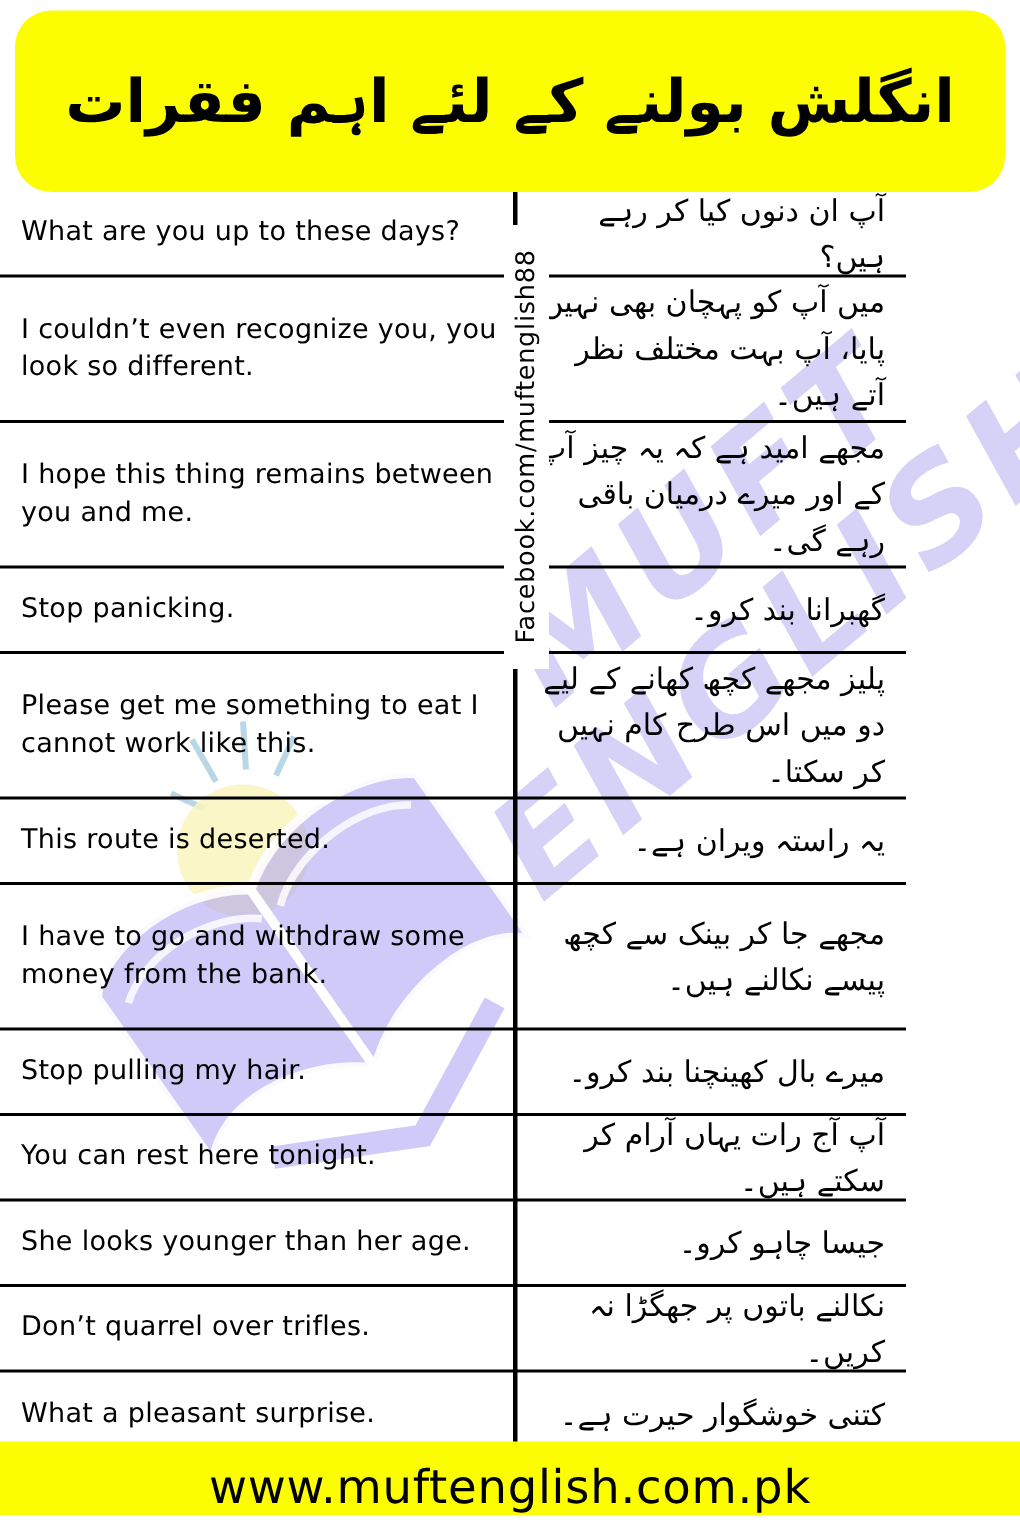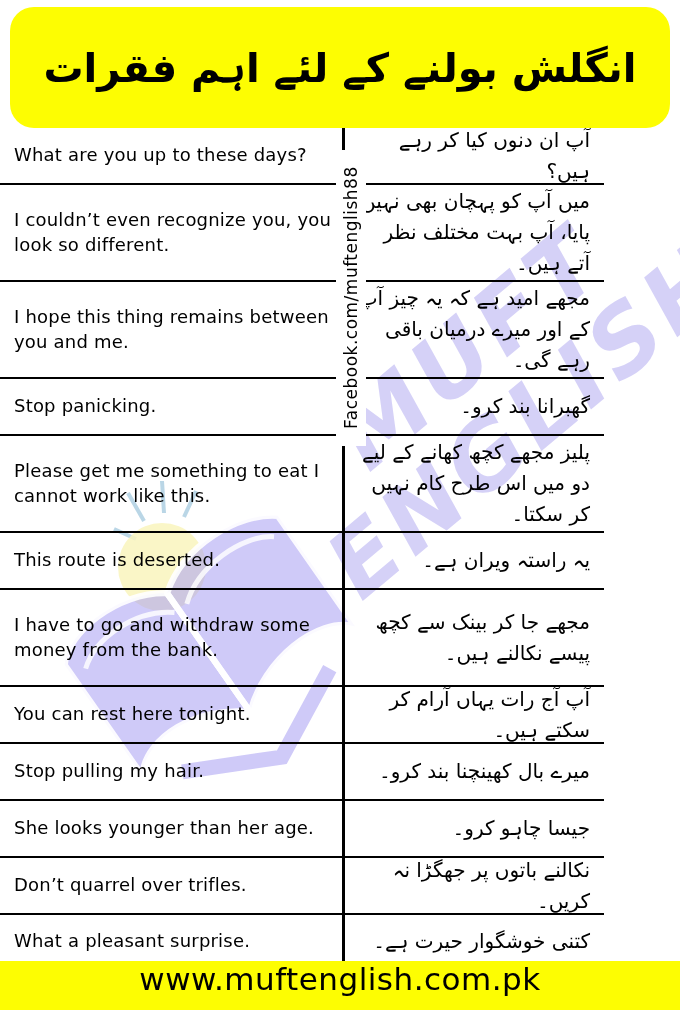--- a/index.html
+++ b/index.html
@@ -36,21 +36,21 @@
   
   .phrase-table{
     position:absolute; left:0; top:128px; width:604px; z-index:2;
     background:transparent;
   }
   .row{
     display:flex; height:57px; border-bottom:2.5px solid #000;
     align-items:center; box-sizing:border-box;
   }
   .row.tall{ height:97px; }
-  .row:last-child{ border-bottom:5px solid #eab308;border-radius:11px; }
+  .row:last-child{ border-bottom:1px solid #eab308;border-radius:11px; }
   .cell-en{
     width:345px; box-sizing:border-box; padding:2px 8px 2px 14px;
     font-size:18px; line-height:1.35; letter-spacing:0.2px;
   }
   .cell-ur{
     flex:1; box-sizing:border-box; padding:2px 14px 2px 10px;
     direction:rtl; text-align:right; font-size:20px; line-height:1.55;
   }
 
   
@@ -63,21 +63,21 @@
     position:absolute; left:336px; top:150px; width:30px; height:296px;
     z-index:4; background:#ffffff;
     writing-mode:vertical-rl; transform:rotate(180deg);
     display:flex; align-items:center; justify-content:center;
     font-size:17px; white-space:nowrap; letter-spacing:0.5px;
   }
 
   
   .footer-banner{
     position:absolute; left:0; top:961px; width:680px; height:49px;
-    background:#fdfd02; display:flex; align-items:flex-start; justify-content:center;
+    background:#fdfd02; display:flex; align-items:flex-end; justify-content:center;
     z-index:5;
   }
   .website{ font-size:31px; font-weight:500; letter-spacing:0.5px; }
 </style>
 </head>
 <body>
 
 <div class="page">
 
   <header class="header-banner">
@@ -165,33 +165,33 @@
     <div class="cell-en">
       <span>I have to go and withdraw some money from the bank.</span>
     </div>
     <div class="cell-ur">
       <span>مجھے جا کر بینک سے کچھ پیسے نکالنے ہیں۔</span>
     </div>
   </div>
 
   <div class="row">
     <div class="cell-en">
+      <span>Stop pulling my hair.</span>
+    </div>
+    <div class="cell-ur">
+      <span>میرے بال کھینچنا بند کرو۔</span>
+    </div>
+  </div>
+
+  <div class="row">
+    <div class="cell-en">
       <span>You can rest here tonight.</span>
     </div>
     <div class="cell-ur">
       <span>آپ آج رات یہاں آرام کر سکتے ہیں۔</span>
-    </div>
-  </div>
-
-  <div class="row">
-    <div class="cell-en">
-      <span>Stop pulling my hair.</span>
-    </div>
-    <div class="cell-ur">
-      <span>میرے بال کھینچنا بند کرو۔</span>
     </div>
   </div>
 
   <div class="row">
     <div class="cell-en">
       <span>She looks younger than her age.</span>
     </div>
     <div class="cell-ur">
       <span>جیسا چاہو کرو۔</span>
     </div>

